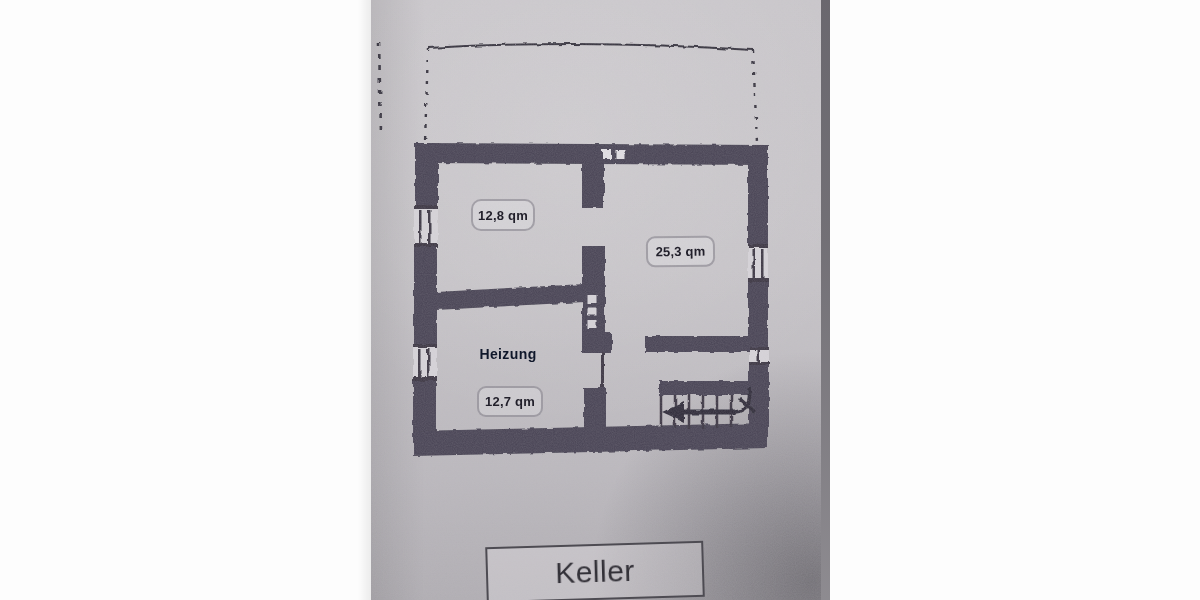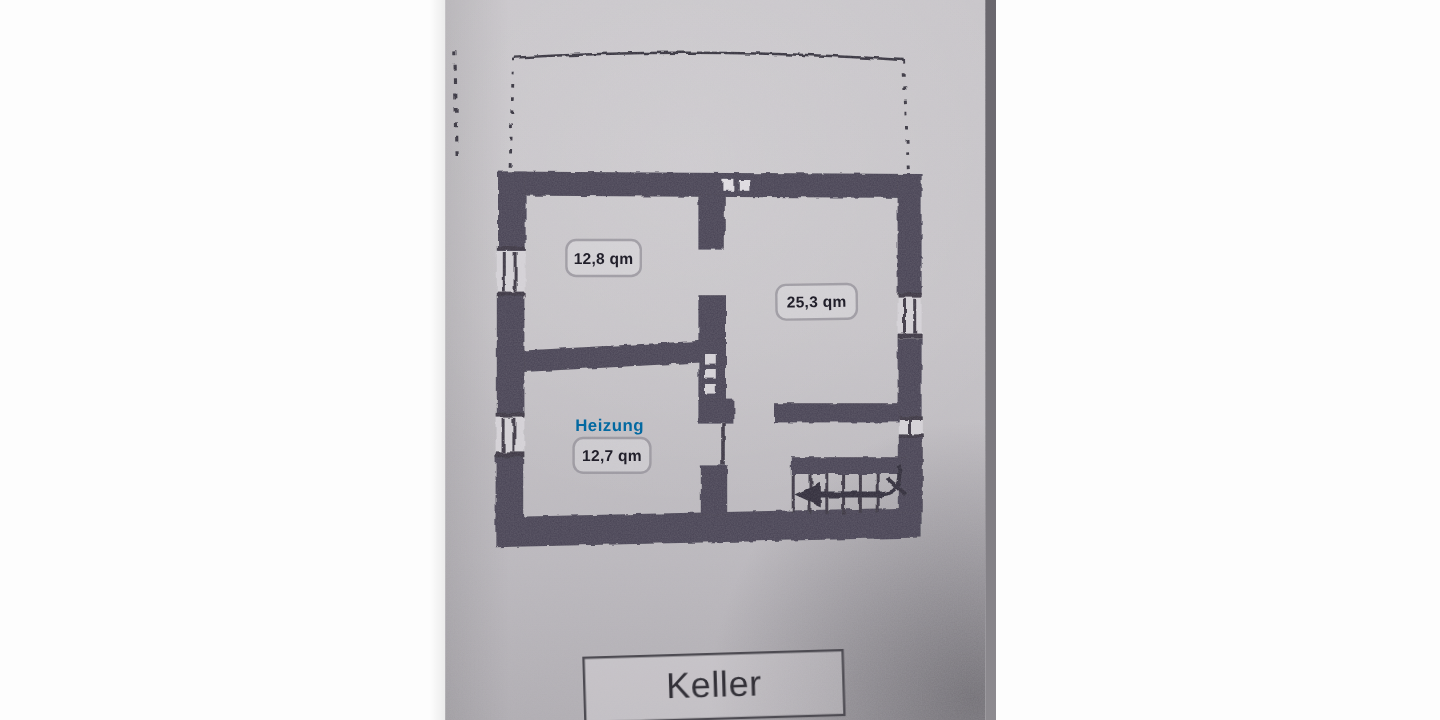--- a/index.html
+++ b/index.html
@@ -30,26 +30,26 @@
   }
   .plan-layer { position:absolute; left:0; top:0; width:1200px; height:600px; filter:blur(0.35px); }
   .plan-svg { position:absolute; left:0; top:0; }
 
   .area-box {
     position:absolute; display:flex; align-items:center; justify-content:center;
     border:2px solid rgba(122,119,128,0.55); border-radius:9px;
     background:rgba(233,231,236,0.30);
     color:#211f2a; font-weight:700; font-size:13px; letter-spacing:0.2px;
   }
-  .box-128 { left:471px; top:199px; width:60px; height:28px; }
+  .box-128 { left:471px; top:199px; width:60px; height:28px;border-radius:10px; }
   .box-183 { left:646px; top:236px; width:65px; height:27px; transform:rotate(-0.8deg); }
-  .box-127 { left:477px; top:364px; width:62px; height:27px; }
+  .box-127 { left:477px; top:386px; width:62px; height:27px; }
   .room-name {
     position:absolute; left:462px; top:346px; width:92px; text-align:center;
-    color:#0369a1; font-weight:700; font-size:14px; letter-spacing:0.4px;
+    color:#0f172a; font-weight:700; font-size:14px; letter-spacing:0.4px;
   }
   .caption-box {
     position:absolute; left:486px; top:544px; width:214px; height:52px;
     border:2px solid #4d4b52; background:rgba(240,238,242,0.28);
     transform:rotate(-1.7deg);
     display:flex; align-items:center; justify-content:center;
     color:#333138; font-size:30px; letter-spacing:0.5px;
     filter:blur(0.3px);
   }
 </style>

